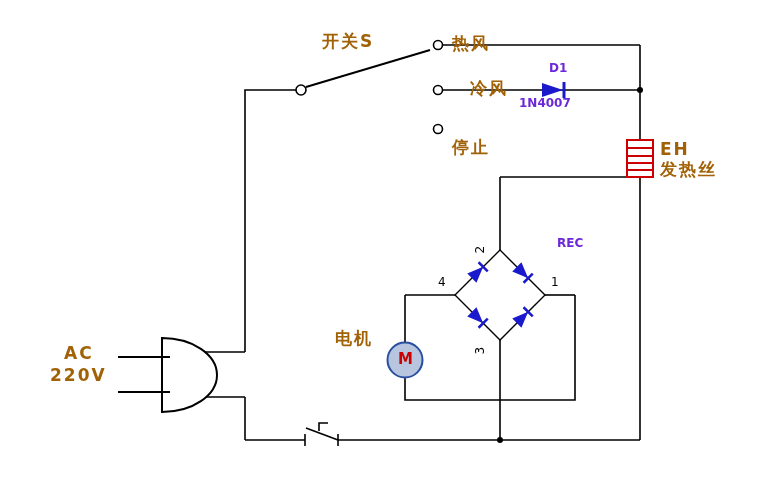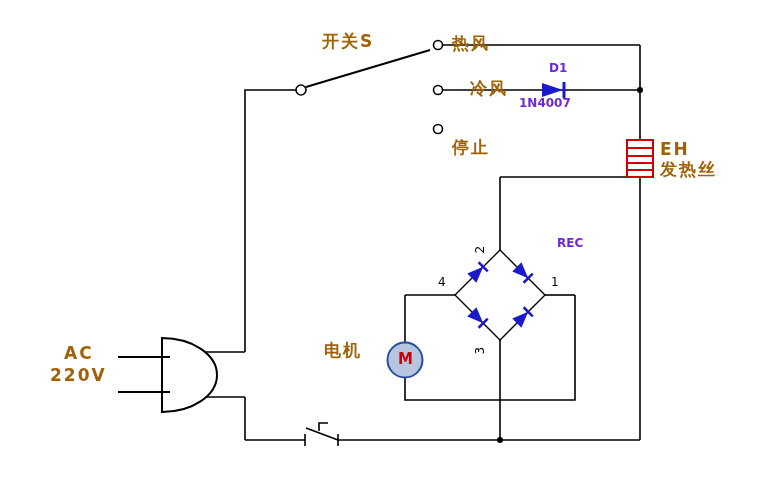--- a/index.html
+++ b/index.html
@@ -139,20 +139,20 @@
 
   <div class="label" style="left:660px;top:140px;">EH</div>
   <div class="label" style="left:660px;top:160px;">发热丝</div>
 
   <div class="label blue" style="left:529px;top:237px;margin-left:28px;">REC</div>
   <div class="label num rot" style="left:477px;top:243px;">2</div>
   <div class="label num" style="left:438px;top:276px;">4</div>
   <div class="label num" style="left:551px;top:276px;">1</div>
   <div class="label num rot" style="left:477px;top:344px;">3</div>
 
-  <div class="label" style="left:324px;top:329px;margin-top:12px;">电机</div>
+  <div class="label" style="left:335px;top:329px;">电机</div>
   <div class="label mletter" style="left:398px;top:351px;">M</div>
 
   <div class="label" style="left:64px;top:344px;">AC</div>
   <div class="label" style="left:50px;top:366px;">220V</div>
 
 
 </div>
 
 </body></html>

